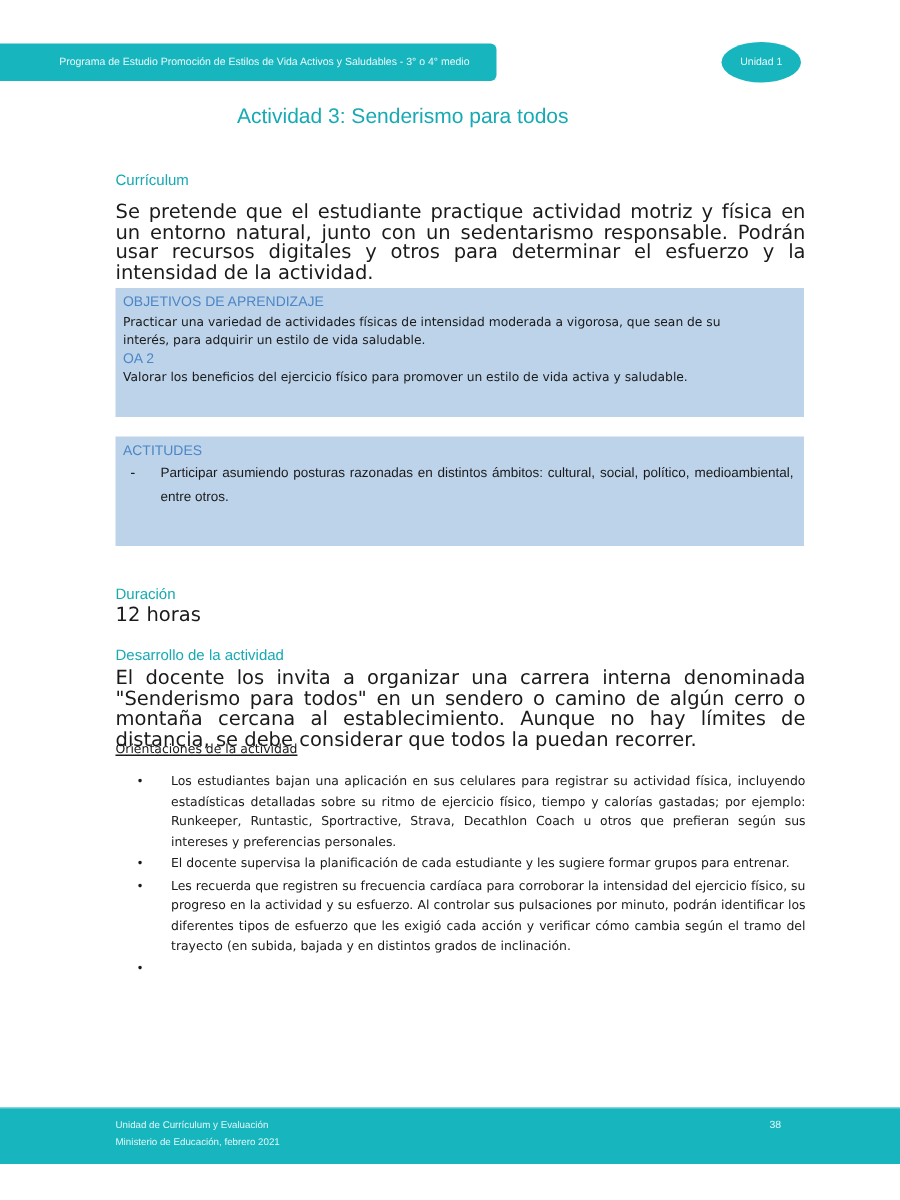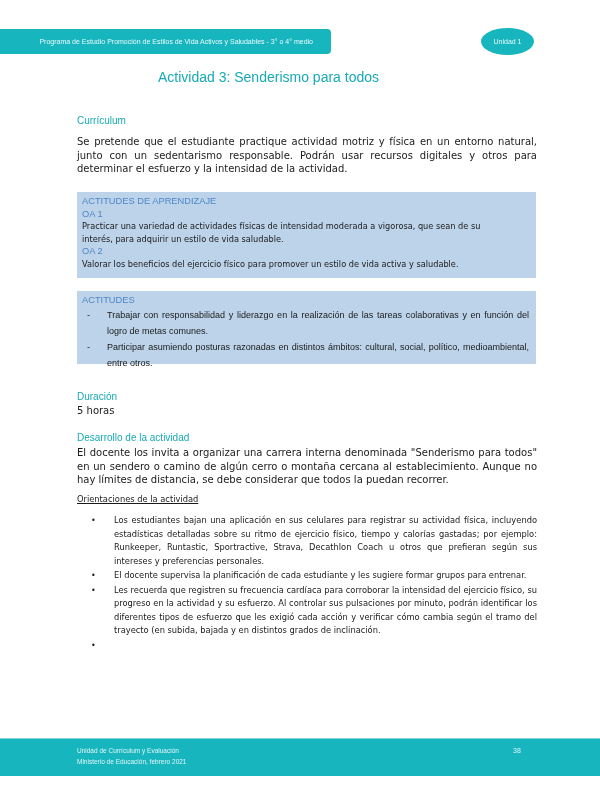--- a/index.html
+++ b/index.html
@@ -25,21 +25,21 @@
       position: absolute; left: 0; width: 537px; top: 69px; text-align: center;
       font-family: "Liberation Sans", sans-serif; font-size: 14px; color: #17aab3;
     }
 
     .section-heading {
       position: absolute; left: 77px;
       font-family: "Liberation Sans", sans-serif; font-size: 10px; color: #17aab3;
     }
     .para {
       position: absolute; left: 77px; width: 460px;
-      font-family: "DejaVu Sans", sans-serif; font-size: 10px; line-height: 13.5px;
+      font-family: "DejaVu Sans", sans-serif; font-size: 13px; line-height: 13.5px;
       color: #1a1a1a; text-align: justify;
     }
 
     .box {
       position: absolute; left: 77px; width: 459px; background: #bcd3ea;
       padding: 3px 5px 3px 5px;
     }
     .box .box-head {
       font-family: "Liberation Sans", sans-serif; font-size: 9.3px; color: #4d86c6;
       line-height: 12.5px;
@@ -90,43 +90,41 @@
 <div class="unit-badge">
   <span>Unidad 1</span>
 </div>
 
 <div class="page-title">Actividad 3: Senderismo para todos</div>
 
 <div class="section-heading" style="top:115px;">Currículum</div>
 <div class="para" style="top:135px;">Se pretende que el estudiante practique actividad motriz y física en un entorno natural, junto con un sedentarismo responsable. Podrán usar recursos digitales y otros para determinar el esfuerzo y la intensidad de la actividad.</div>
 
 <div class="box" style="top:192px; height:86px;">
-  <div class="box-head">ACTITUDES DE APRENDIZAJE</div>
-  <div class="box-head">OA 1</div>
+  <div class="box-head">OBJETIVOS DE APRENDIZAJE</div>
   <div class="box-text" style="padding-right:50px;">Practicar una variedad de actividades físicas de intensidad moderada a vigorosa, que sean de su interés, para adquirir un estilo de vida saludable.</div>
   <div class="box-head">OA 2</div>
   <div class="box-text">Valorar los beneficios del ejercicio físico para promover un estilo de vida activa y saludable.</div>
 </div>
 
 <div class="box" style="top:291px; height:73px;">
   <div class="box-head">ACTITUDES</div>
   <ul class="att-list">
     <li>
       <span class="dash">-</span>
-      <span>Trabajar con responsabilidad y liderazgo en la realización de las tareas colaborativas y en función del logro de metas comunes.</span>
     </li>
     <li>
       <span class="dash">-</span>
       <span>Participar asumiendo posturas razonadas en distintos ámbitos: cultural, social, político, medioambiental, entre otros.</span>
     </li>
   </ul>
 </div>
 
 <div class="section-heading" style="top:391px;">Duración</div>
-<div class="para" style="top:404px;">5 horas</div>
+<div class="para" style="top:404px;">12 horas</div>
 
 <div class="section-heading" style="top:432px;">Desarrollo de la actividad</div>
 <div class="para" style="top:446px;">El docente los invita a organizar una carrera interna denominada "Senderismo para todos" en un sendero o camino de algún cerro o montaña cercana al establecimiento. Aunque no hay límites de distancia, se debe considerar que todos la puedan recorrer.</div>
 
 <div class="underline-heading" style="top:494px;">Orientaciones de la actividad</div>
 
 <ul class="bullets" style="top:514px;">
   <li>
     <span class="dot">•</span>
     <span>Los estudiantes bajan una aplicación en sus celulares para registrar su actividad física, incluyendo estadísticas detalladas sobre su ritmo de ejercicio físico, tiempo y calorías gastadas; por ejemplo: Runkeeper, Runtastic, Sportractive, Strava, Decathlon Coach u otros que prefieran según sus intereses y preferencias personales.</span>

